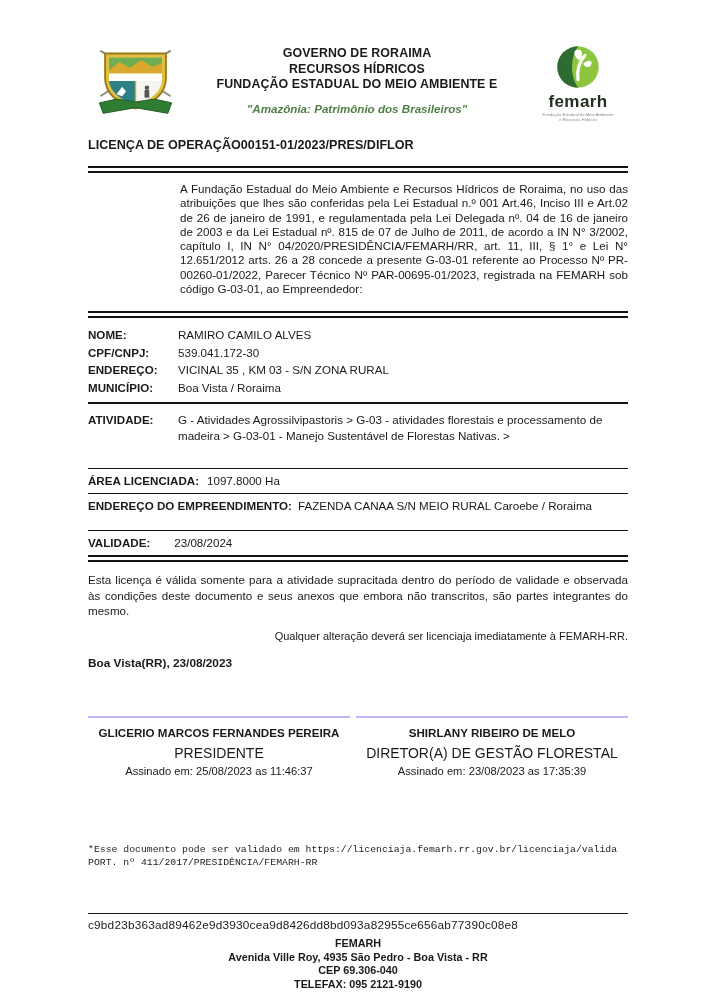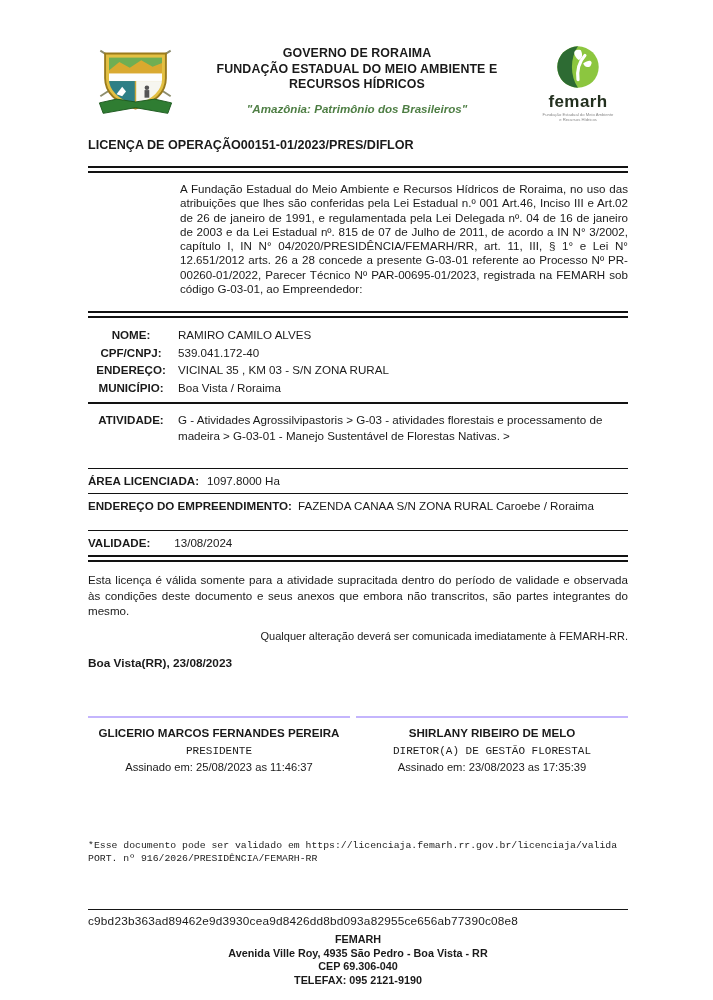--- a/index.html
+++ b/index.html
@@ -22,39 +22,39 @@
   .title-row{display:flex;justify-content:flex-start;margin-top:12px;font-weight:bold;font-size:12.6px;}
   
   .rule-double{border-top:2.5px solid #121212;border-bottom:2.5px solid #121212;height:3px;}
   .rule-single{border-top:2px solid #121212;height:0;}
   .rule-thin{border-top:1.6px solid #121212;height:0;}
   
   .preamble{margin:9px 0 0 92px;font-size:11.6px;line-height:14.3px;text-align:justify;}
   .mt-rule-a{margin-top:14px;}
   
   .kv{display:grid;grid-template-columns:86px 1fr;column-gap:4px;font-size:11.6px;line-height:17.4px;margin-top:8px;}
-  .kv .label{font-weight:bold;text-align:center;}
+  .kv .label{font-weight:bold;}
   .kv-activity{margin-top:5px;margin-bottom:24px;line-height:16px;padding-top:3px;}
   .inline-row{font-size:11.6px;padding:5px 0 6px;}
   .inline-row .label{font-weight:bold;}
   .val-gap-s{margin-left:8px;}
   .val-gap-m{margin-left:6px;}
   .val-gap-l{margin-left:24px;}
   .spacer-emp{height:12px;}
   
   .validity{margin-top:10px;font-size:11.6px;line-height:15.6px;text-align:justify;}
   .change-note{margin-top:8px;text-align:right;font-size:11px;}
   .place-date{margin-top:14px;text-align:left;font-weight:bold;font-size:11.8px;}
   
   .sig-row{display:flex;justify-content:space-between;margin-top:46px;}
   .sig{border-top:2px solid #c4b5fd;text-align:center;}
   .sig-left{width:262px;}
   .sig-right{width:272px;}
   .sig-name{font-weight:bold;font-size:11.6px;margin-top:8px;}
-  .sig-role{font-size:11px;margin-top:6px;font-family:Liberation Mono, monospace;}
+  .sig-role{font-size:14px;margin-top:6px;}
   .sig-signed{font-size:11.2px;margin-top:4px;}
   
   .footnotes{margin-top:66px;font-size:9.8px;line-height:13px;color:#222;font-family:Liberation Mono, monospace;}
   .hash-rule{margin-top:44px;border-top:1.8px solid #161616;height:0;}
   .hash-text{margin-top:4px;font-size:11.8px;letter-spacing:.2px;}
   .footer{margin-top:5px;text-align:center;font-weight:bold;font-size:10.8px;line-height:13.5px;}
 </style>
 </head>
 <body>
 
@@ -80,22 +80,22 @@
             <circle cx="62" cy="48" r="2.4" fill="#555"></circle>
             <rect x="59.5" y="50.5" width="5" height="8" fill="#555"></rect>
             <line x1="50" y1="41" x2="50" y2="66" stroke="#c9a83a" stroke-width="1.5"></line>
           </g>
           <path d="M12 64 L30 60 L50 63 L70 60 L88 64 L84 75 L50 69 L16 75 Z" fill="#2f7d32" stroke="#1d5a20" stroke-width="1"></path>
         </svg>
       </div>
 
       <div class="org-block">
         <div class="org-line">GOVERNO DE RORAIMA</div>
+        <div class="org-line">RECURSOS HÍDRICOS</div>
         <div class="org-line">FUNDAÇÃO ESTADUAL DO MEIO AMBIENTE E</div>
-        <div class="org-line">RECURSOS HÍDRICOS</div>
         <div class="motto" style="color:#4e7e44">"Amazônia: Patrimônio dos Brasileiros"</div>
       </div>
 
       <div class="logo-block">
         <svg width="46" height="46" viewBox="0 0 40 40">
           <circle cx="20" cy="20" r="18" fill="#8cc63f"></circle>
           <path d="M20 2 A18 18 0 0 0 20 38 C13 28 13 12 20 2 Z" fill="#2d6b33"></path>
           <path d="M20 31 C19 23 20.5 16 26 10" stroke="#ffffff" stroke-width="2.8" fill="none" stroke-linecap="round"></path>
           <path d="M20.5 14 C14.5 9 16 3.5 22.5 5.5 C24.5 10 23.5 13 20.5 14 Z" fill="#ffffff"></path>
           <path d="M24.5 17 C30 12.5 34 14.5 30.5 19.5 C27 21 25.5 19 24.5 17 Z" fill="#ffffff"></path>
@@ -114,70 +114,70 @@
     <div class="rule-double mt-rule-a"></div>
 
     <p class="preamble">A Fundação Estadual do Meio Ambiente e Recursos Hídricos de Roraima, no uso das atribuições que lhes são conferidas pela Lei Estadual n.º 001 Art.46, Inciso III e Art.02 de 26 de janeiro de 1991, e regulamentada pela Lei Delegada nº. 04 de 16 de janeiro de 2003 e da Lei Estadual nº. 815 de 07 de Julho de 2011, de acordo a IN N° 3/2002, capítulo I, IN N° 04/2020/PRESIDÊNCIA/FEMARH/RR, art. 11, III, § 1° e Lei N° 12.651/2012 arts. 26 a 28 concede a presente G-03-01 referente ao Processo Nº PR-00260-01/2022, Parecer Técnico Nº PAR-00695-01/2023, registrada na FEMARH sob código G-03-01, ao Empreendedor:</p>
 
     <div class="rule-double" style="margin-top:15px"></div>
 
     <div class="kv">
       <div class="label">NOME:</div>
       <div>RAMIRO CAMILO ALVES</div>
       <div class="label">CPF/CNPJ:</div>
-      <div>539.041.172-40</div>
+      <div>539.041.172-30</div>
       <div class="label">ENDEREÇO:</div>
       <div>VICINAL 35 , KM 03 - S/N ZONA RURAL</div>
       <div class="label">MUNICÍPIO:</div>
       <div>Boa Vista / Roraima</div>
     </div>
 
     <div class="rule-single" style="margin-top:6px"></div>
 
     <div class="kv kv-activity">
       <div class="label">ATIVIDADE:</div>
       <div>G - Atividades Agrossilvipastoris &gt; G-03 - atividades florestais e processamento de madeira &gt; G-03-01 - Manejo Sustentável de Florestas Nativas. &gt;</div>
     </div>
 
     <div class="rule-thin"></div>
     <div class="inline-row">
       <span class="label">ÁREA LICENCIADA:</span><span class="val-gap-s">1097.8000 Ha</span>
     </div>
     <div class="rule-thin"></div>
     <div class="inline-row">
-      <span class="label">ENDEREÇO DO EMPREENDIMENTO:</span><span class="val-gap-m">FAZENDA CANAA S/N ZONA RURAL Caroebe / Roraima</span>
+      <span class="label">ENDEREÇO DO EMPREENDIMENTO:</span><span class="val-gap-m">FAZENDA CANAA S/N MEIO RURAL Caroebe / Roraima</span>
     </div>
 
     <div class="spacer-emp"></div>
     <div class="rule-thin"></div>
     <div class="inline-row">
-      <span class="label">VALIDADE:</span><span class="val-gap-l">13/08/2024</span>
+      <span class="label">VALIDADE:</span><span class="val-gap-l">23/08/2024</span>
     </div>
     <div class="rule-double"></div>
 
     <p class="validity">Esta licença é válida somente para a atividade supracitada dentro do período de validade e observada às condições deste documento e seus anexos que embora não transcritos, são partes integrantes do mesmo.</p>
-    <div class="change-note">Qualquer alteração deverá ser comunicada imediatamente à FEMARH-RR.</div>
+    <div class="change-note">Qualquer alteração deverá ser licenciaja imediatamente à FEMARH-RR.</div>
     <div class="place-date">Boa Vista(RR), 23/08/2023</div>
 
     <div class="sig-row">
       <div class="sig sig-left">
         <div class="sig-name">GLICERIO MARCOS FERNANDES PEREIRA</div>
         <div class="sig-role">PRESIDENTE</div>
         <div class="sig-signed">Assinado em: 25/08/2023 as 11:46:37</div>
       </div>
       <div class="sig sig-right">
         <div class="sig-name">SHIRLANY RIBEIRO DE MELO</div>
         <div class="sig-role">DIRETOR(A) DE GESTÃO FLORESTAL</div>
         <div class="sig-signed">Assinado em: 23/08/2023 as 17:35:39</div>
       </div>
     </div>
 
     <div class="footnotes">
       <div>*Esse documento pode ser validado em https://licenciaja.femarh.rr.gov.br/licenciaja/valida</div>
-      <div>PORT. nº 916/2026/PRESIDÊNCIA/FEMARH-RR</div>
+      <div>PORT. nº 411/2017/PRESIDÊNCIA/FEMARH-RR</div>
     </div>
 
     <div class="hash-rule"></div>
     <div class="hash-text">c9bd23b363ad89462e9d3930cea9d8426dd8bd093a82955ce656ab77390c08e8</div>
 
     <div class="footer">
       <div>FEMARH</div>
       <div>Avenida Ville Roy, 4935 São Pedro - Boa Vista - RR</div>
       <div>CEP 69.306-040</div>
       <div>TELEFAX: 095 2121-9190</div>

